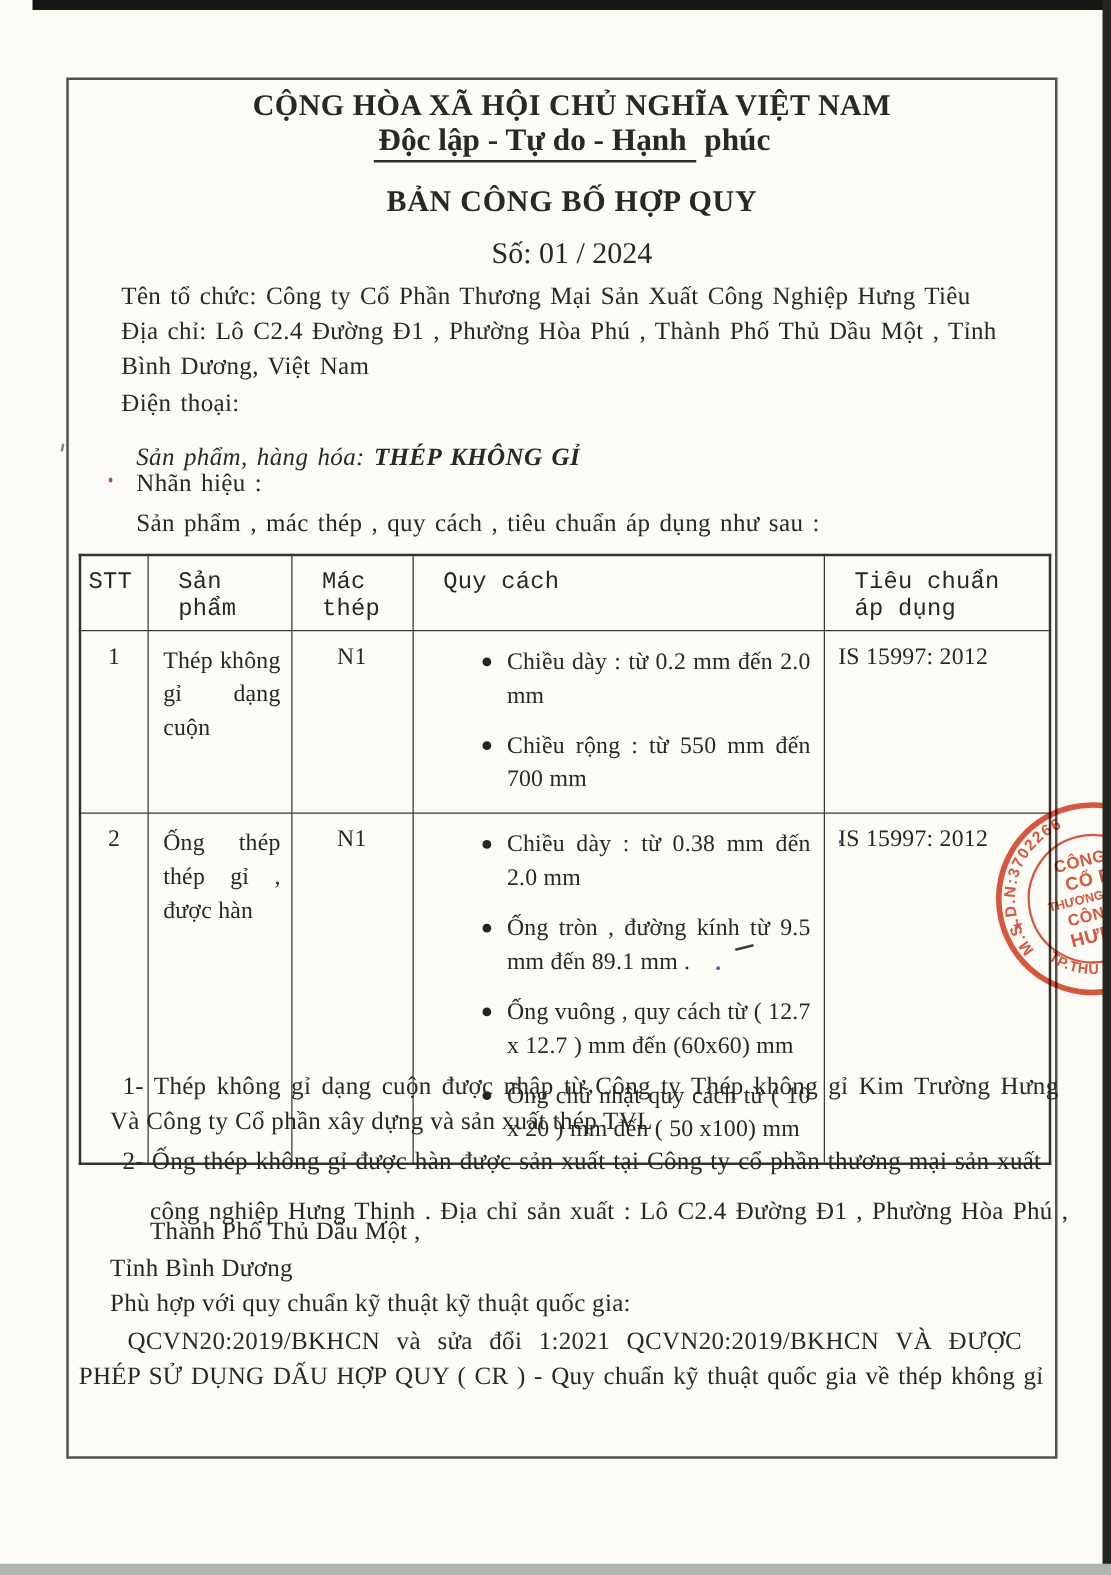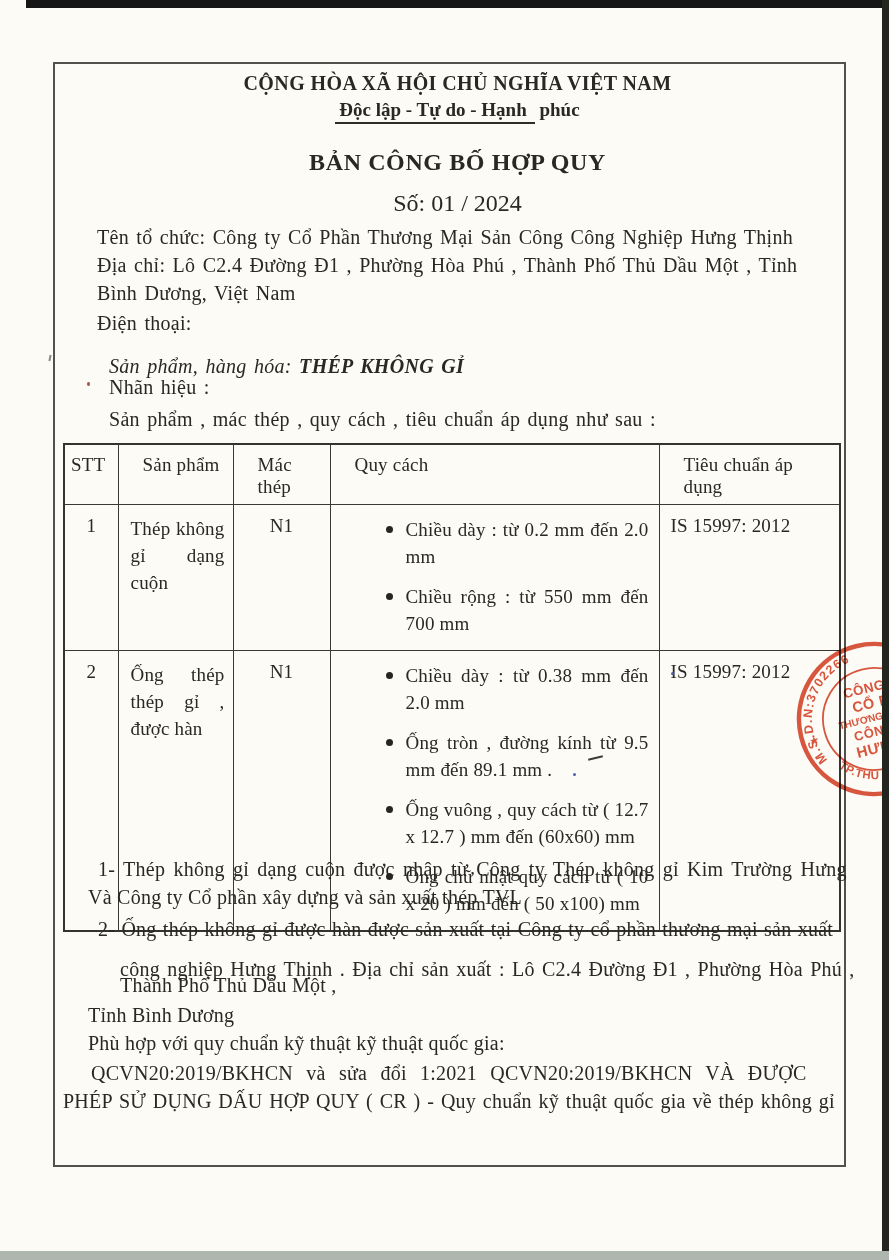--- a/index.html
+++ b/index.html
@@ -10,22 +10,22 @@
     color:#2a2823;
   }
   
   .band-top{position:absolute;left:26px;right:0;top:0;height:8px;background:#161616;z-index:30;}
   .band-right{position:absolute;right:0;top:0;width:7px;height:100%;background:#23261f;z-index:30;}
   .band-bottom{position:absolute;left:0;right:0;bottom:0;height:9px;background:#afb5af;z-index:30;}
   
   .frame{position:absolute;left:53px;top:62px;width:789px;height:1101px;border:2px solid #53514b;z-index:1;}
 
   .center-block{position:absolute;left:70px;width:775px;text-align:center;}
-  .republic{top:72px;font-size:20px;font-weight:bold;letter-spacing:.4px;}
-  .motto{top:99px;font-size:19px;font-weight:bold;}
+  .republic{top:72px;font-size:24px;font-weight:bold;letter-spacing:.4px;}
+  .motto{top:99px;font-size:25px;font-weight:bold;}
   .motto .u{border-bottom:2.2px solid #2e2d29;padding:0 8px 2px 4px;}
   .doc-title{top:149px;font-size:24px;font-weight:bold;letter-spacing:.6px;}
   .doc-number{top:190px;font-size:24px;}
 
   .org{position:absolute;left:97px;top:226px;width:744px;font-size:20px;letter-spacing:.3px;word-spacing:2px;}
   .org > div{position:absolute;white-space:nowrap;}
   .org-l1{top:0;}
   .org-l2{top:28px;}
   .org-l3{top:56px;}
   .org-l4{top:86px;}
@@ -36,21 +36,21 @@
 
   table.spec{
     position:absolute;left:63px;top:443px;width:776px;
     border-collapse:collapse;table-layout:fixed;z-index:2;
     font-size:19px;letter-spacing:.2px;
   }
   table.spec th,table.spec td{
     border:1.6px solid #393833;vertical-align:top;font-weight:normal;
   }
   table.spec{border:2px solid #34332e;}
-  th.h{height:40px;text-align:left;padding:9px 6px 6px 24px;}
+  th.h{height:40px;text-align:left;padding:9px 6px 6px 24px;font-family:Liberation Mono, monospace;}
   th.h-stt{text-align:center;padding-left:0;}
   td.c-stt{text-align:center;padding-top:10px;height:auto;}
   td.c-sp{padding:10px 8px 0 12px;text-align:justify;line-height:27px;}
   td.c-mt{text-align:center;padding-top:10px;}
   td.c-qc{padding:11px 10px 0 55px;}
   td.c-tc{padding:10px 4px 0 11px;}
   tr.r1{height:93px;}
   tr.r2{height:233px;}
   .qitem{display:flex;margin-bottom:13px;line-height:27px;}
   .qitem .dot{flex:none;width:7px;height:7px;border-radius:50%;background:#26251f;margin:10px 13px 0 0;}
@@ -58,21 +58,21 @@
 
   .notes{position:absolute;left:63px;top:858px;width:777px;font-size:20px;letter-spacing:.25px;z-index:2;}
   .notes > div{position:absolute;white-space:nowrap;}
   .n1{top:0;left:35px;word-spacing:3px;}
   .n2{top:28px;left:25px;}
   .n3{top:60px;left:35px;word-spacing:1px;}
   .n4{top:100px;left:57px;word-spacing:2px;}
   .n5{top:116px;left:57px;}
   .n6{top:146px;left:25px;}
   .n7{top:174px;left:25px;}
-  .n8{top:204px;left:28px;word-spacing:8px;text-align:right;}
+  .n8{top:204px;left:39px;word-spacing:8px;text-align:right;}
   .n9{top:232px;left:0;word-spacing:1.5px;}
 
   .stamp{
     position:absolute;left:774px;top:619px;width:200px;height:200px;
     z-index:5;mix-blend-mode:multiply;opacity:.93;
     font-family:"Liberation Sans","DejaVu Sans",sans-serif;
   }
   .speck{position:absolute;z-index:3;}
   .sp1{left:87px;top:382px;width:3px;height:4px;background:#a0524a;border-radius:50%;}
   .sp2{left:671px;top:672px;width:3px;height:3px;background:#4a5fae;border-radius:50%;}
@@ -89,21 +89,21 @@
 
   <div class="center-block republic">CỘNG HÒA XÃ HỘI CHỦ NGHĨA VIỆT NAM</div>
 
   <div class="center-block motto"><span class="u">Độc lập - Tự do - Hạnh</span><span> phúc</span></div>
 
   <div class="center-block doc-title">BẢN CÔNG BỐ HỢP QUY</div>
 
   <div class="center-block doc-number">Số: 01 / 2024</div>
 
   <div class="org">
-    <div class="org-l1">Tên tổ chức: Công ty Cổ Phần Thương Mại Sản Công Công Nghiệp Hưng Thịnh</div>
+    <div class="org-l1">Tên tổ chức: Công ty Cổ Phần Thương Mại Sản Xuất Công Nghiệp Hưng Tiêu</div>
     <div class="org-l2">Địa chỉ: Lô C2.4 Đường Đ1 , Phường Hòa Phú , Thành Phố Thủ Dầu Một , Tỉnh</div>
     <div class="org-l3">Bình Dương, Việt Nam</div>
     <div class="org-l4">Điện thoại:</div>
     <div class="org-l5"><span>Sản phẩm, hàng hóa: </span><span class="bold">THÉP KHÔNG GỈ</span></div>
     <div class="org-l6">Nhãn hiệu :</div>
     <div class="org-l7">Sản phẩm , mác thép , quy cách , tiêu chuẩn áp dụng như sau :</div>
   </div>
 
   <table class="spec">
     <colgroup>

